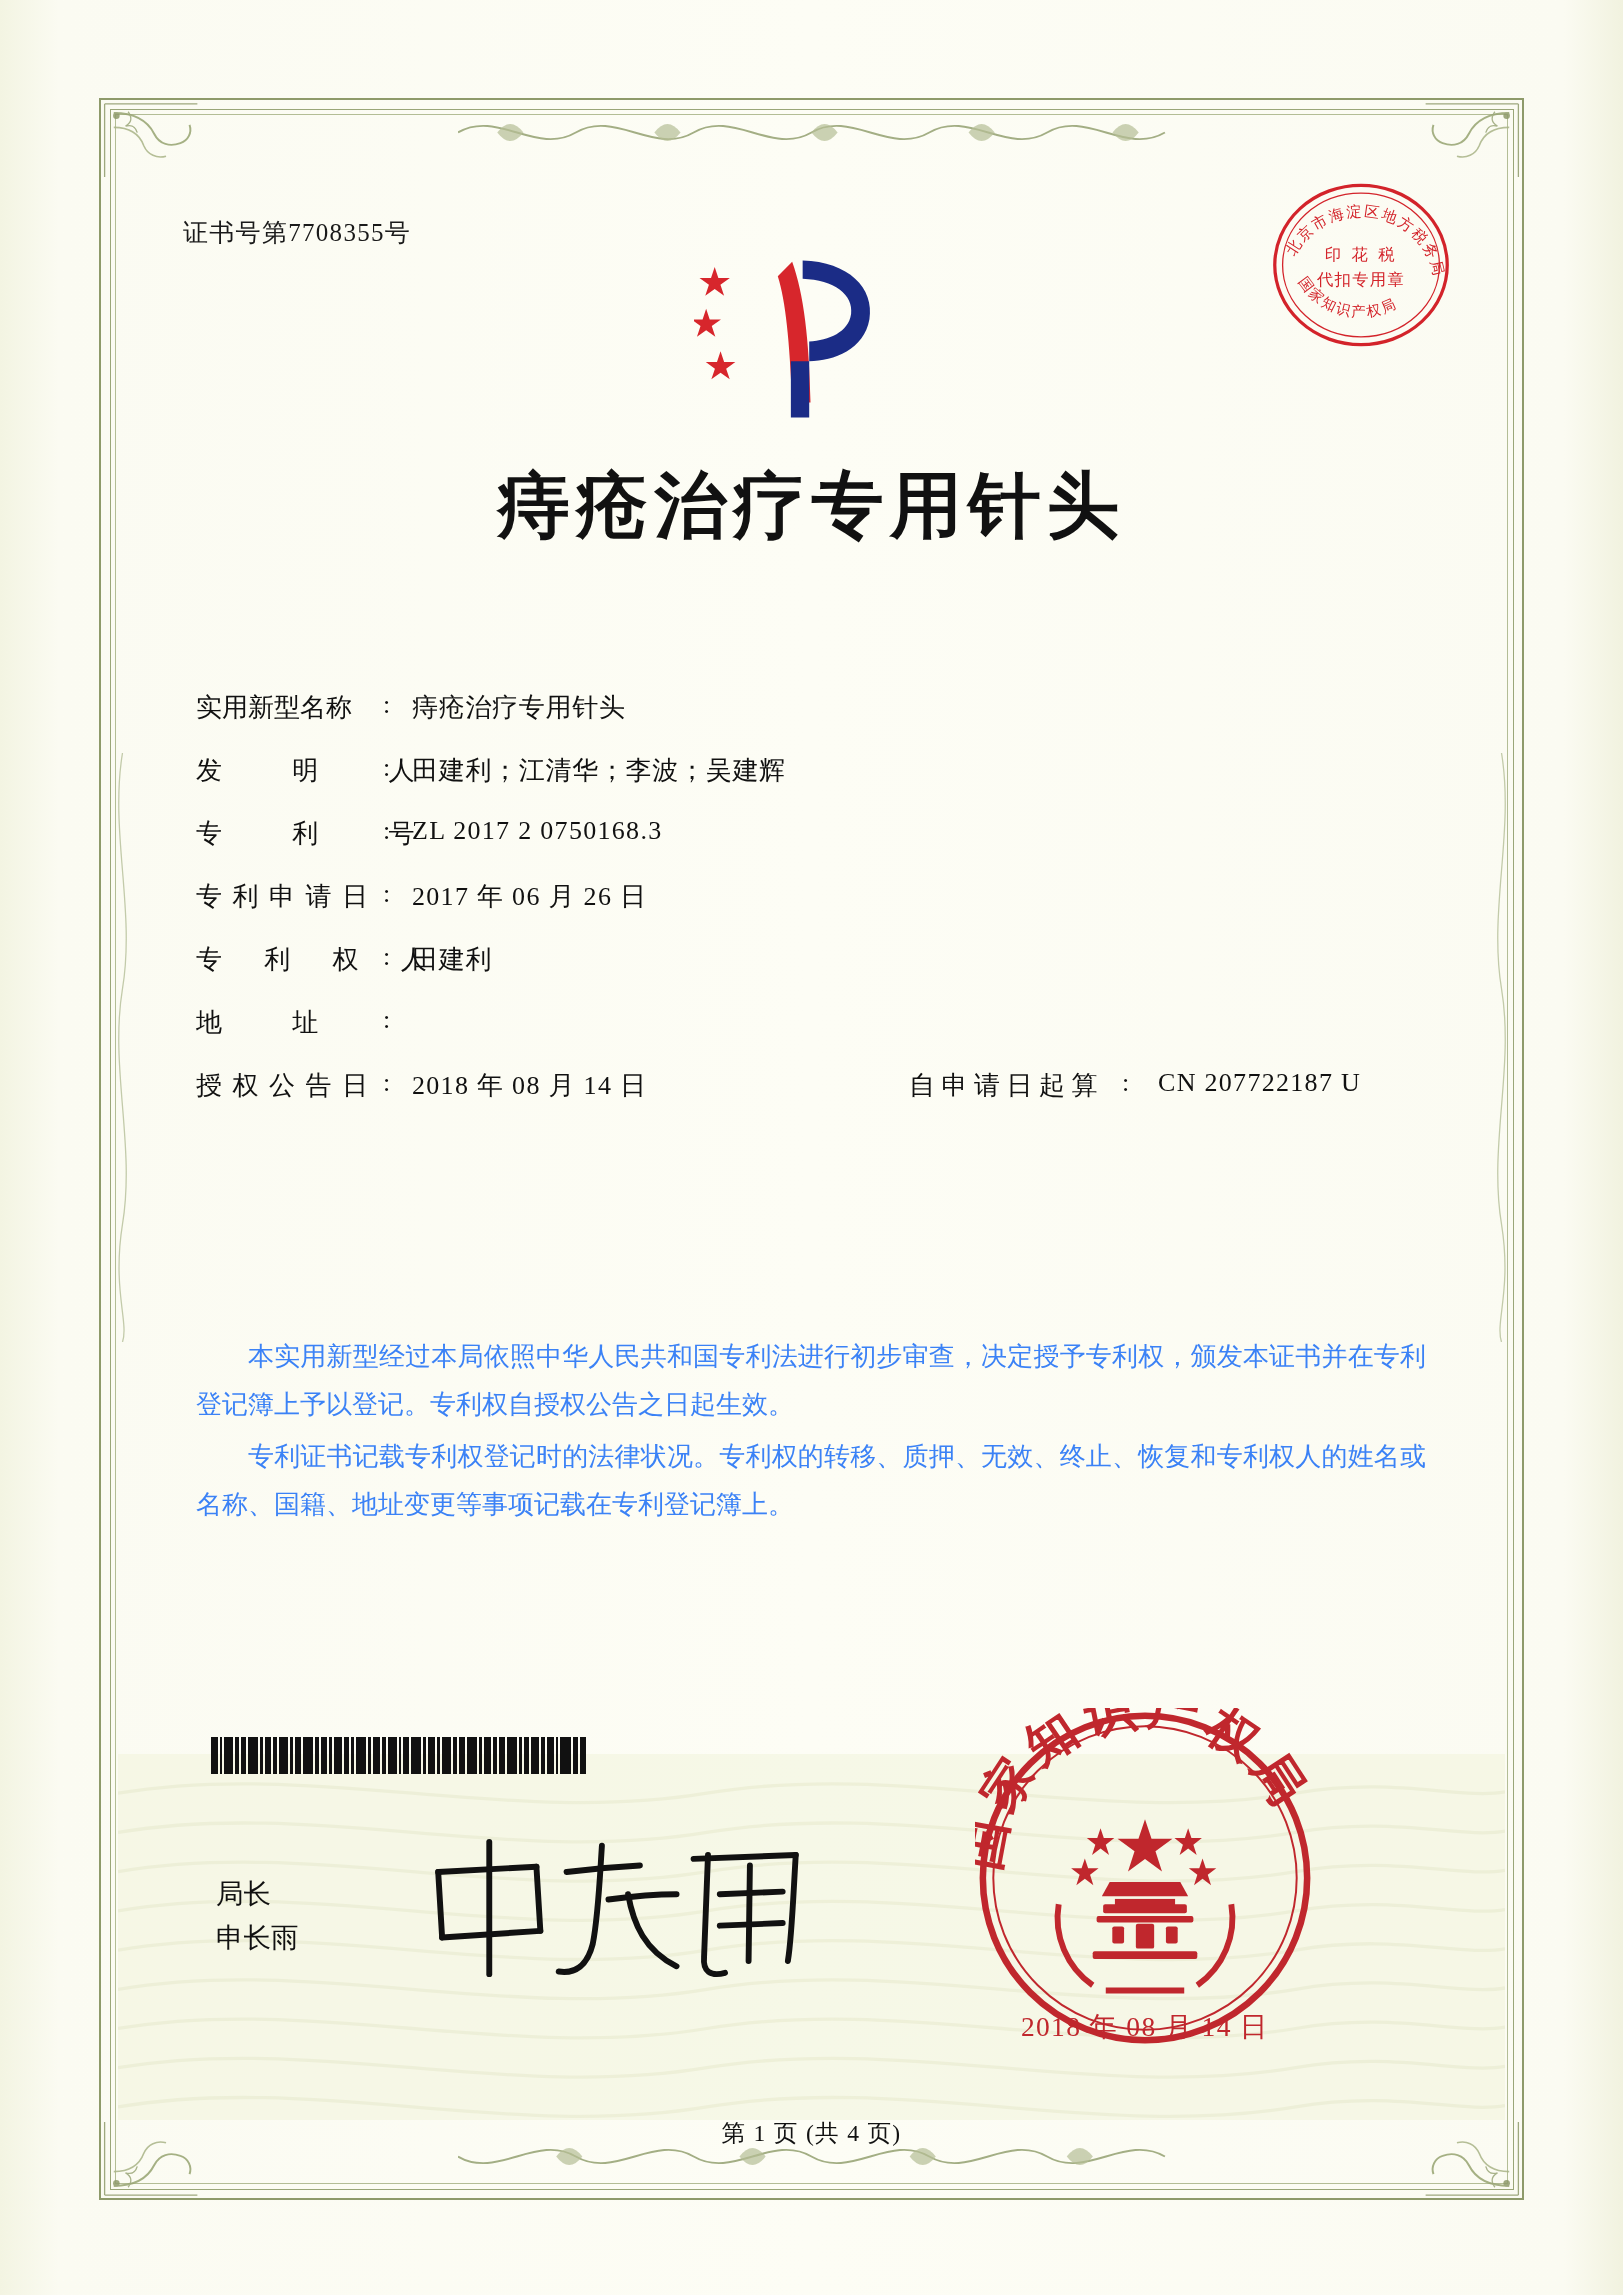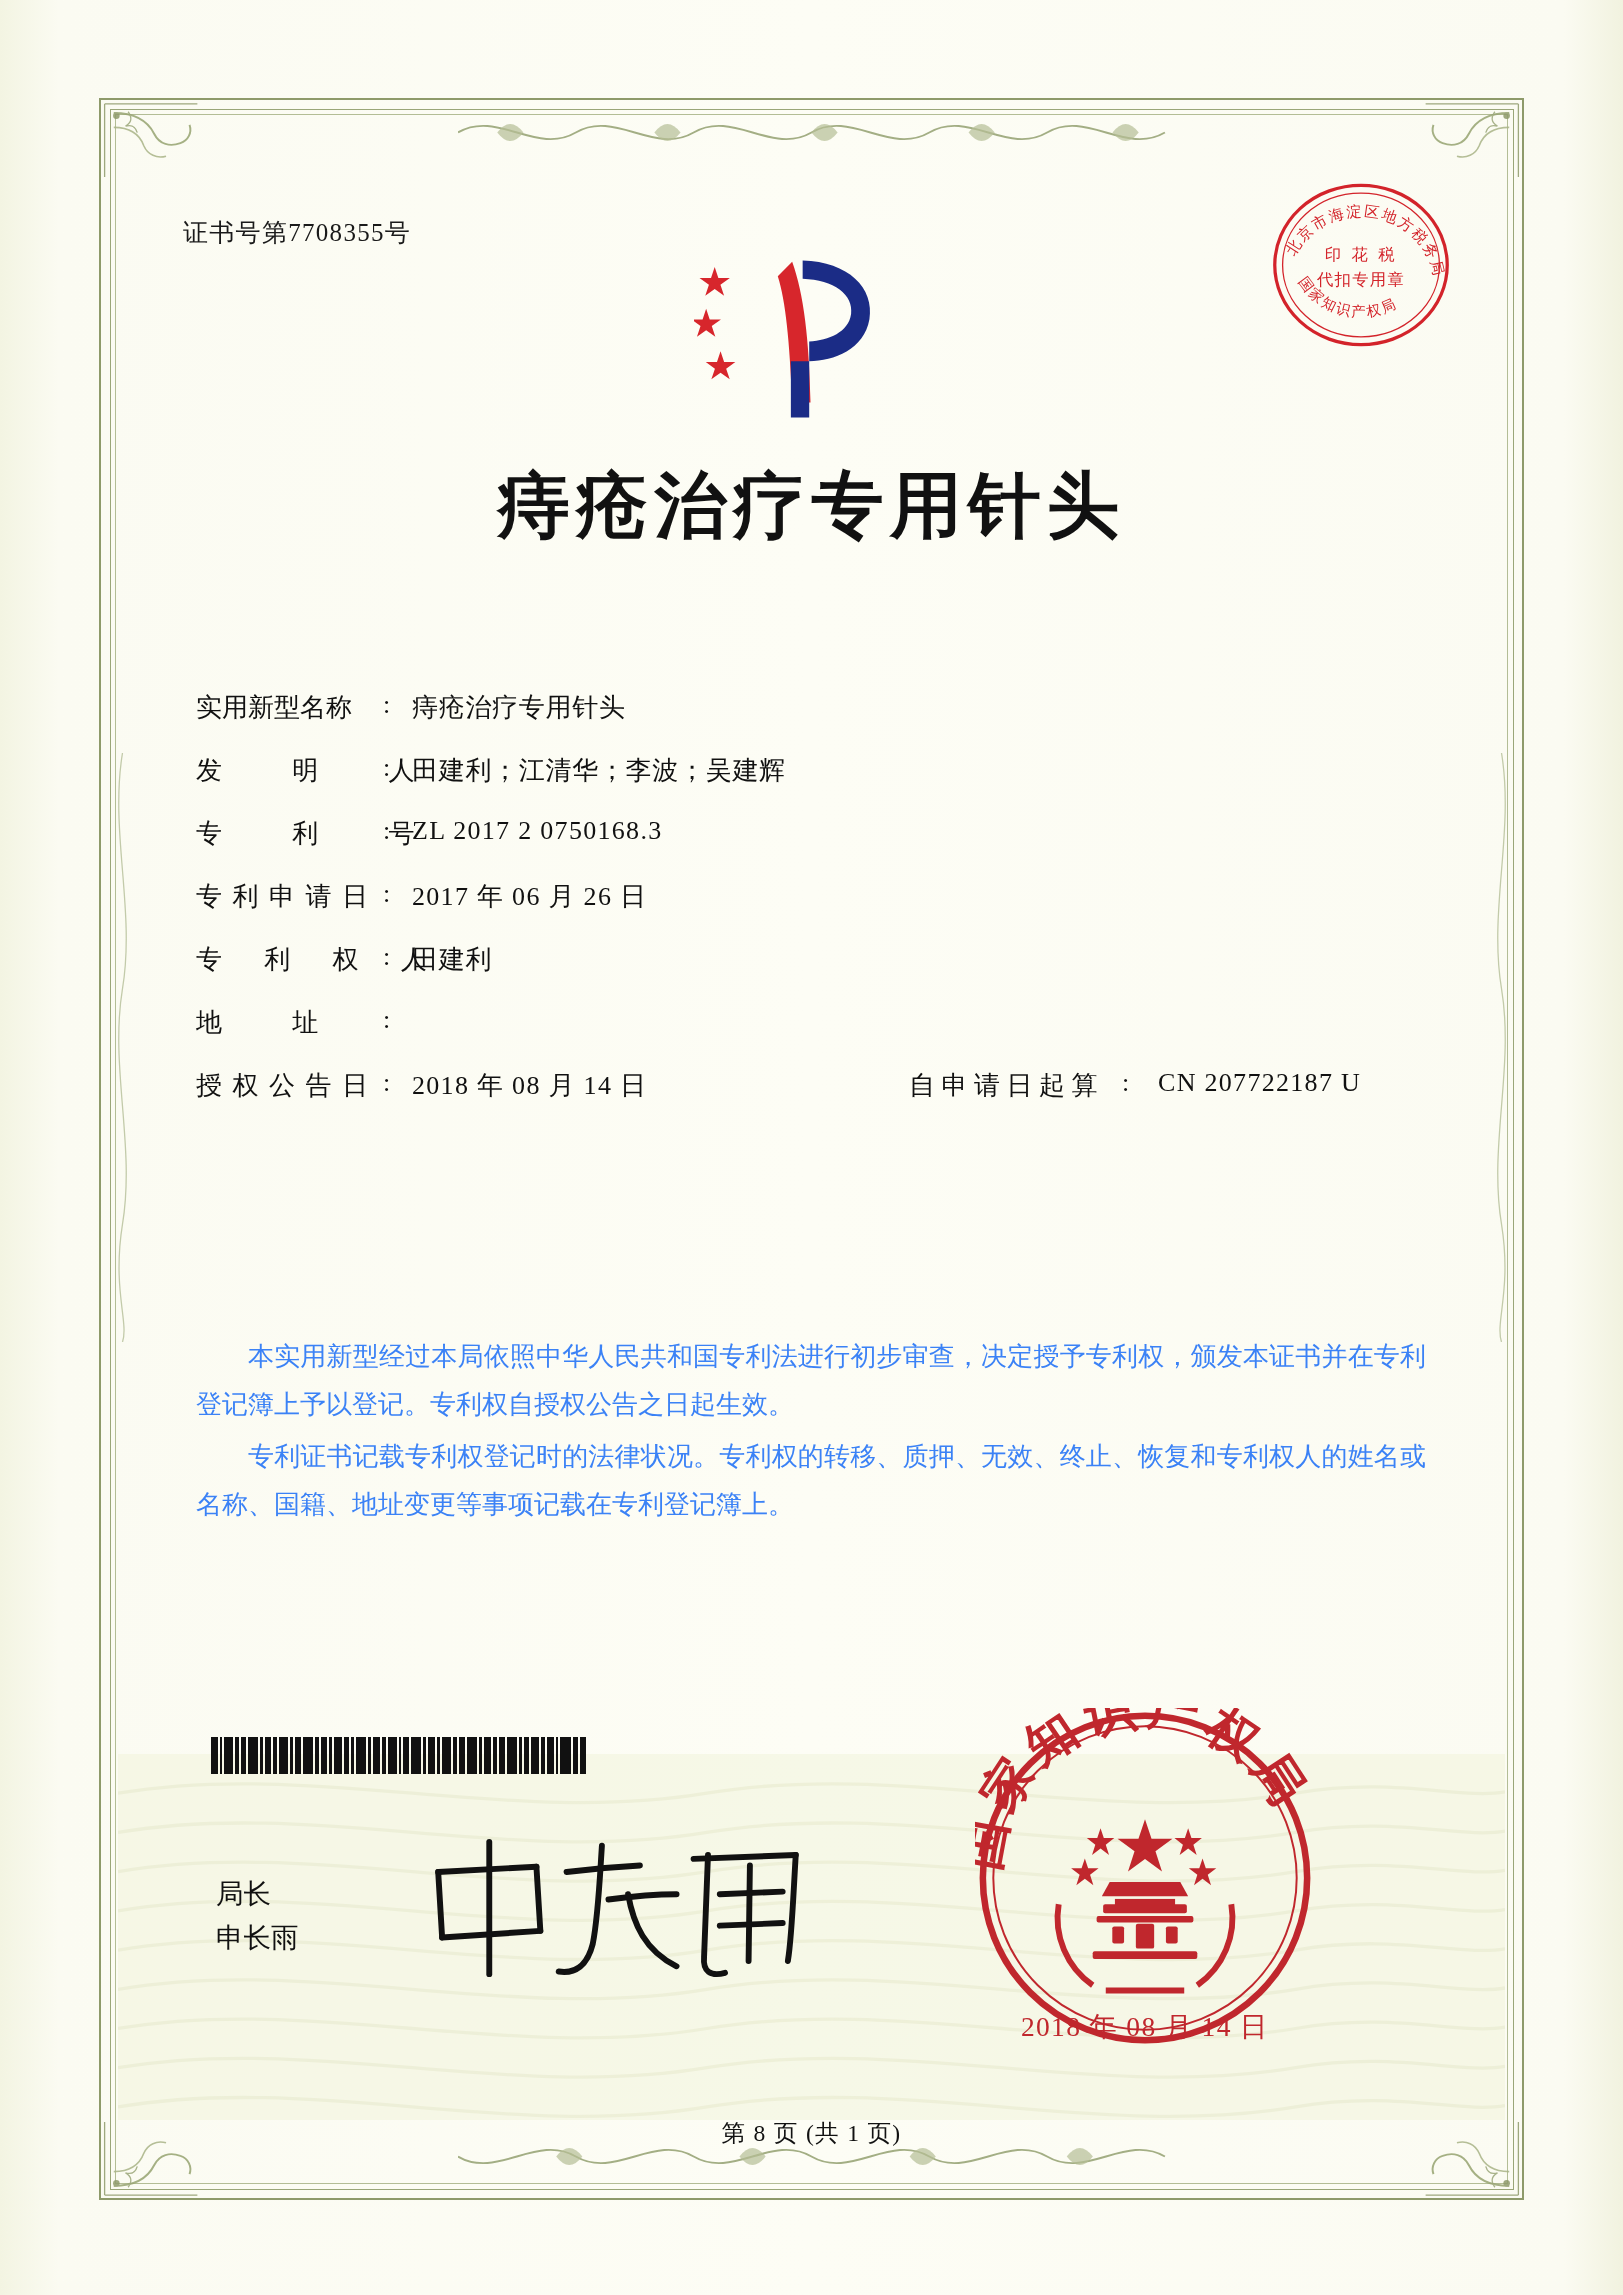--- a/index.html
+++ b/index.html
@@ -572,16 +572,16 @@
 
         <path d="M128,300 C120,348 140,396 180,424" stroke="#c0272d" stroke-width="9" fill="none"></path>
         <path d="M392,300 C400,348 380,396 340,424" stroke="#c0272d" stroke-width="9" fill="none"></path>
         <path d="M200,432 h120" stroke="#c0272d" stroke-width="9" fill="none"></path>
       </g>
     </svg>
   </div>
 
   <div class="seal-date">2018 年 08 月 14 日</div>
 
-  <div class="page-footer">第 8 页 (共 1 页)</div>
+  <div class="page-footer">第 1 页 (共 4 页)</div>
 
 </div>
 
 
 </body></html>

